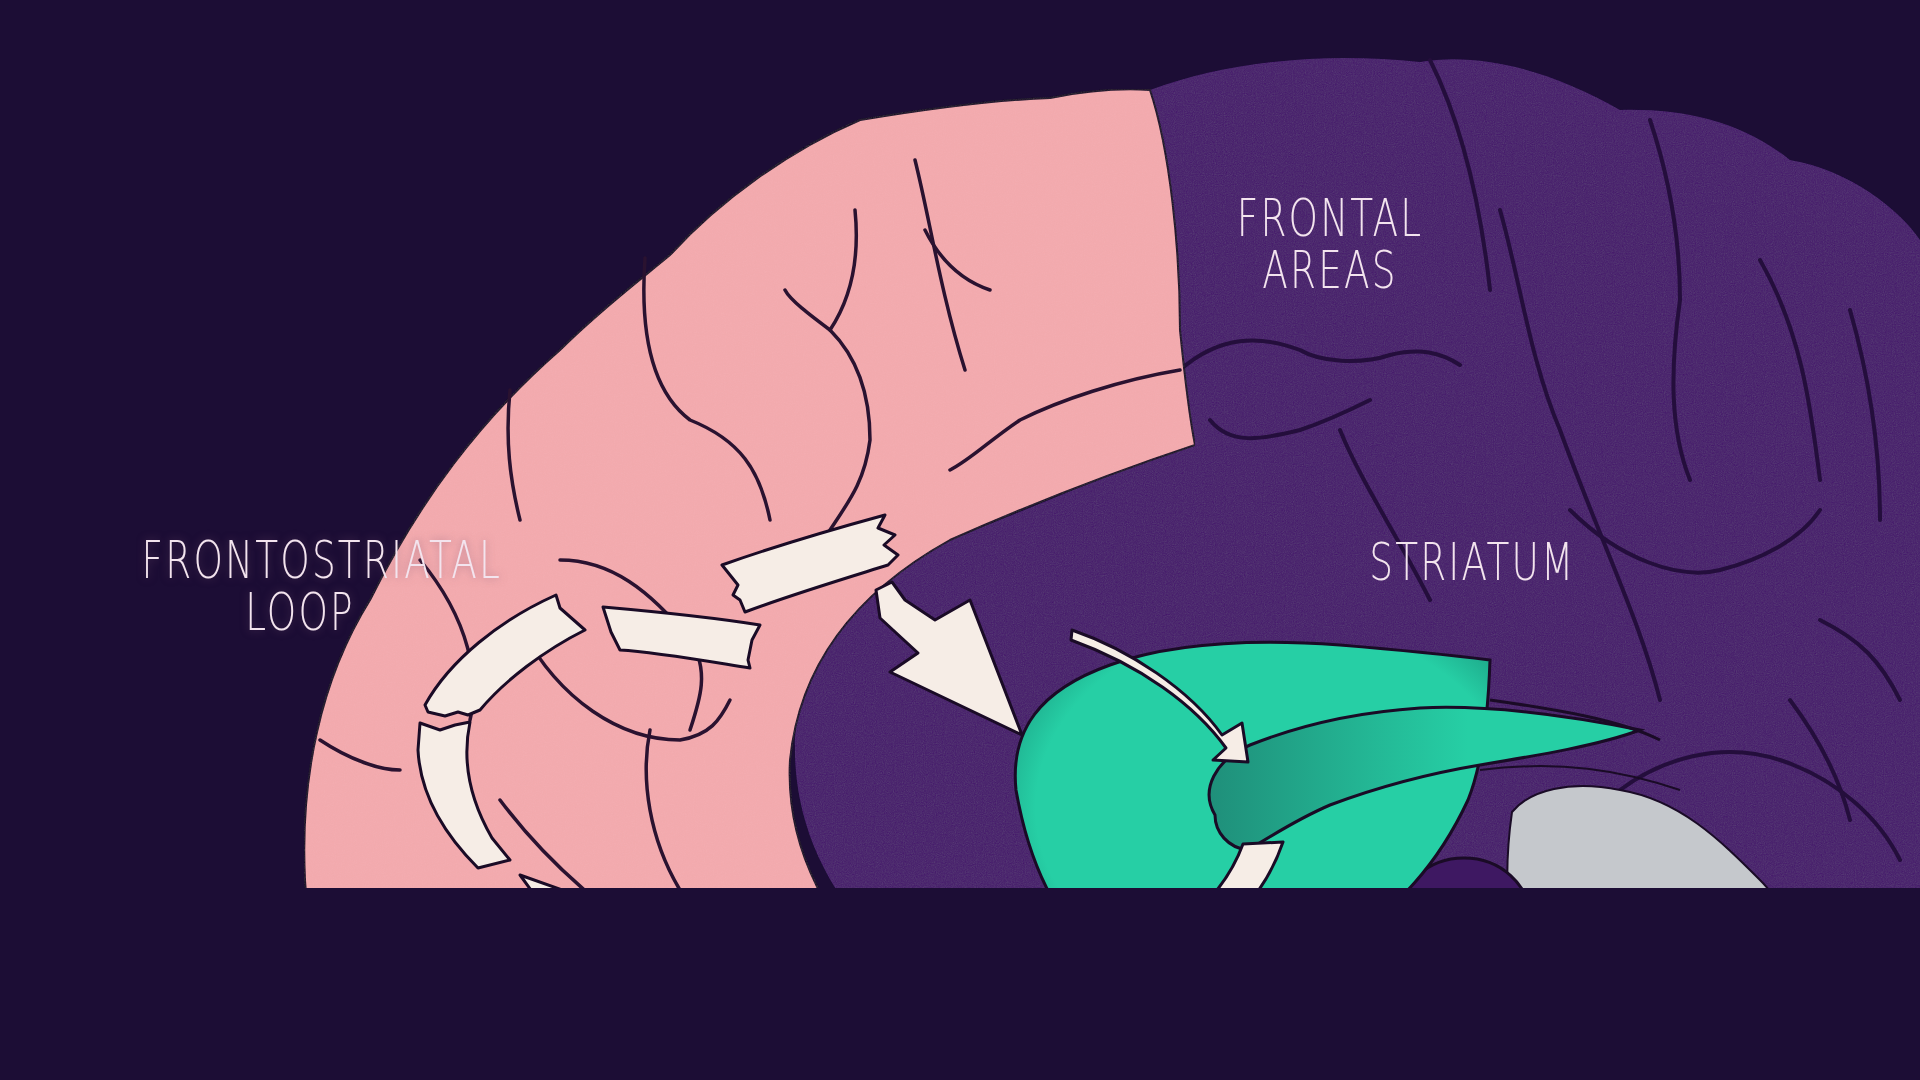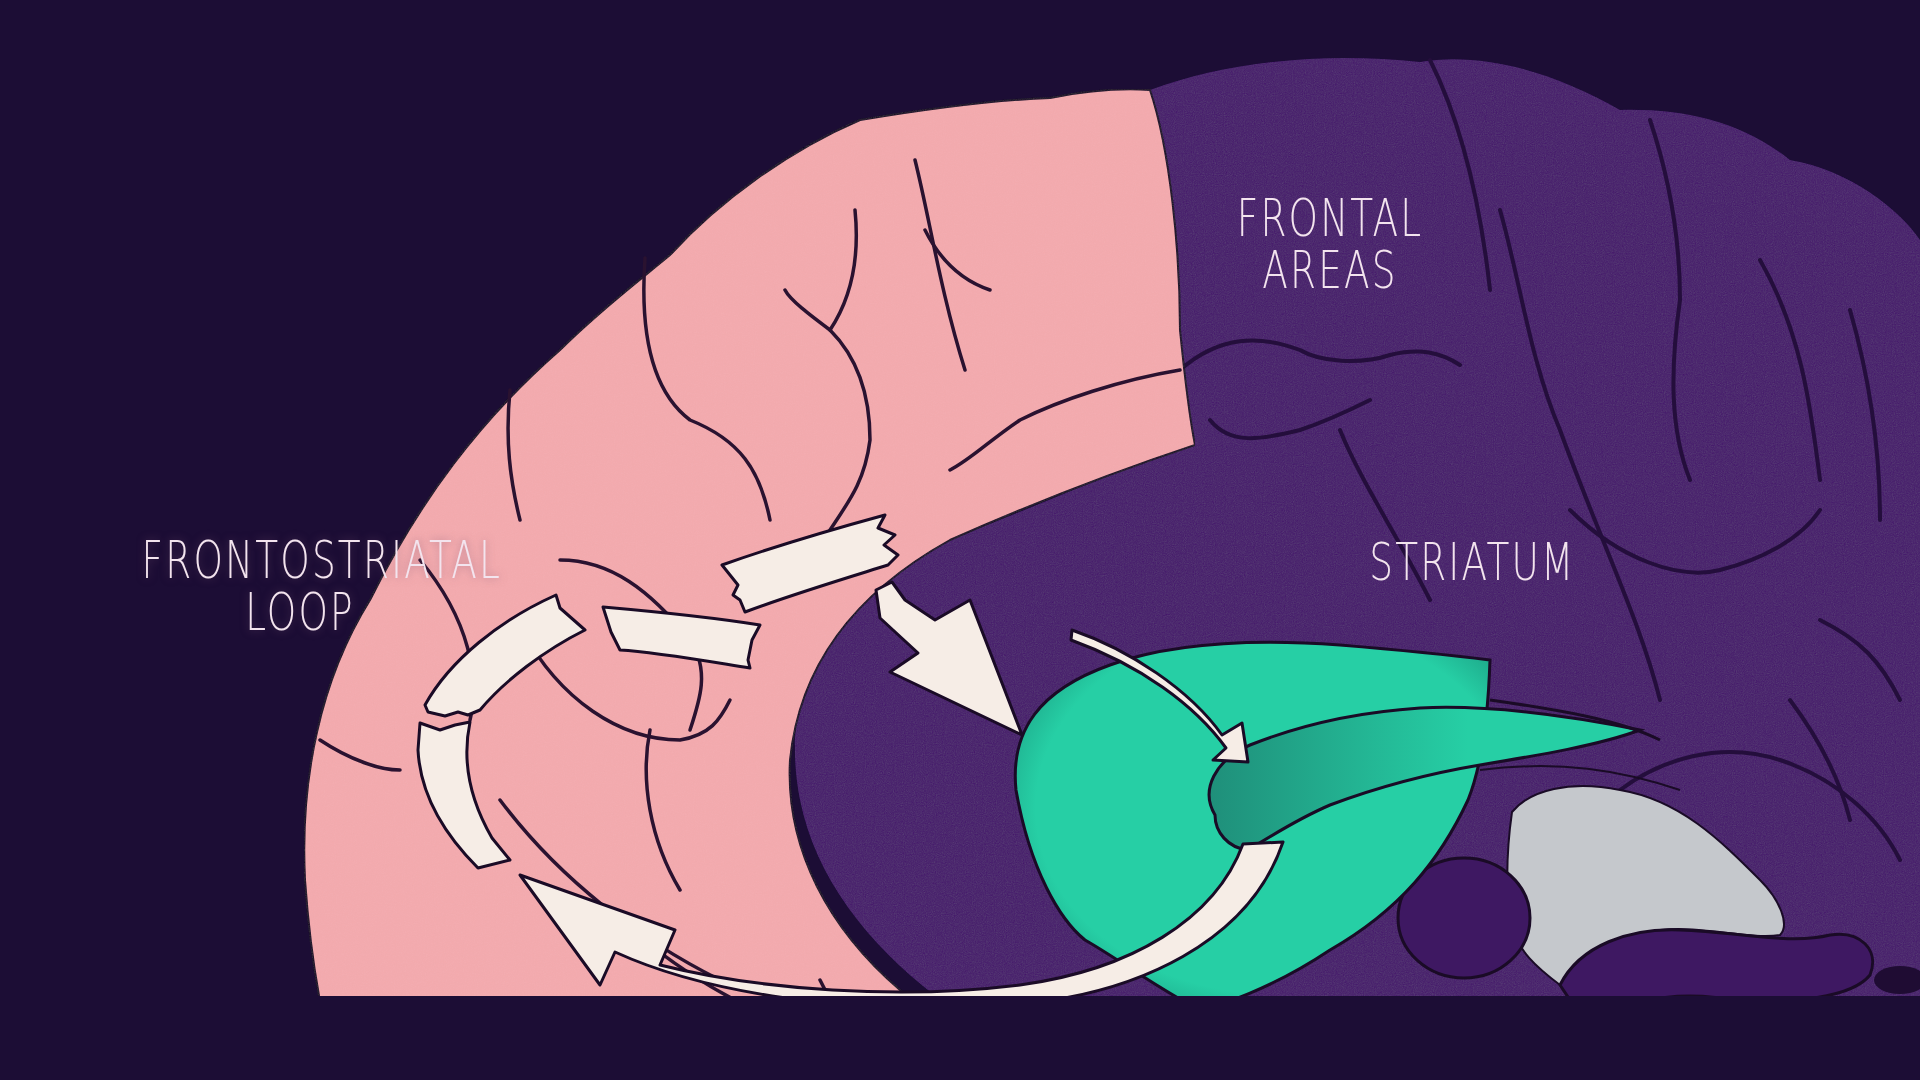--- a/index.html
+++ b/index.html
@@ -6,21 +6,21 @@
       margin: 0;
       padding: 0;
       width: 1920px;
       height: 1080px;
       overflow: hidden;
       background: #1c0d35;
     }
     .stage {
       position: relative;
       width: 1920px;
-      height: 996px;
+      height: 888px;
       background: #1c0d35;
       overflow: hidden;
     }
     svg.art {
       position: absolute;
       left: 0;
       top: 0;
       width: 1920px;
       height: 1080px;
     }

